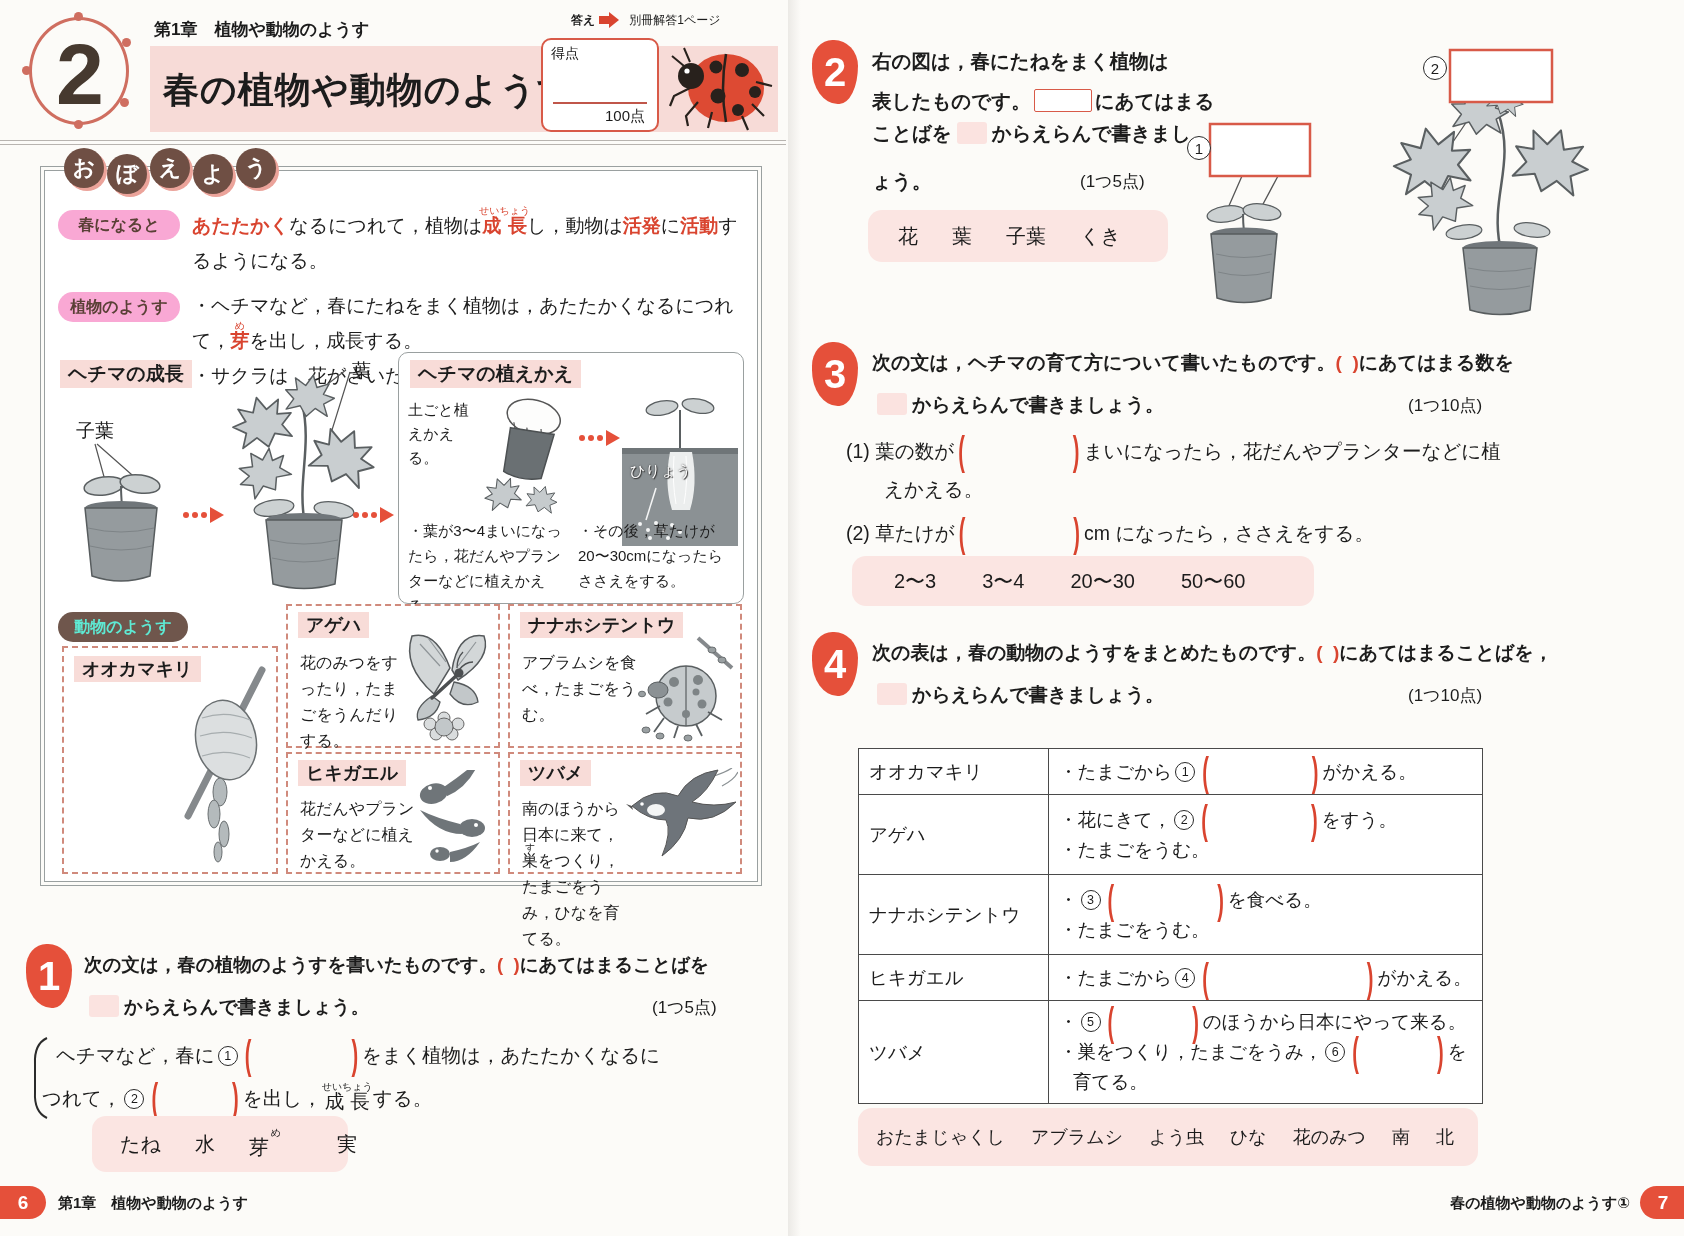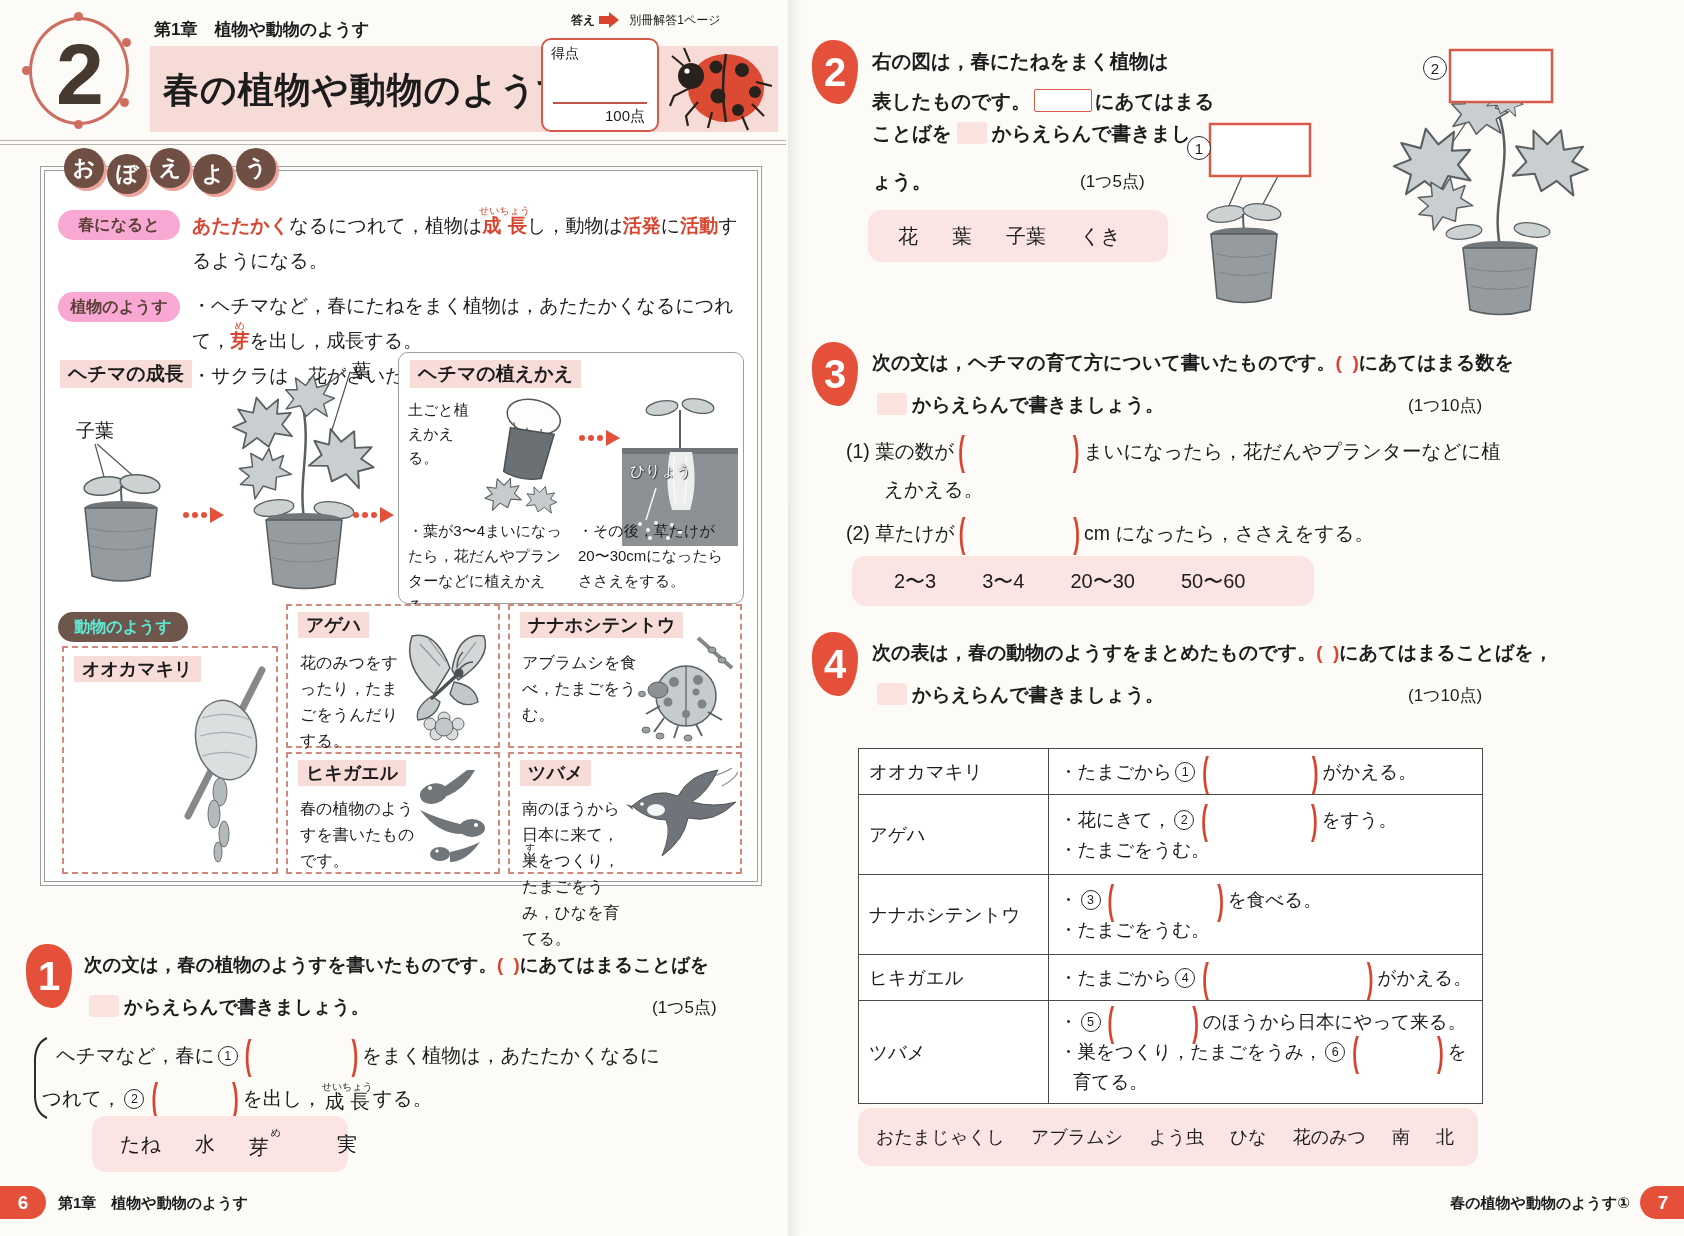--- a/index.html
+++ b/index.html
@@ -314,21 +314,21 @@
         <ellipse cx="16" cy="96" rx="4" ry="3"></ellipse>
           <ellipse cx="30" cy="102" rx="4" ry="3"></ellipse>
         <ellipse cx="58" cy="104" rx="4" ry="3"></ellipse>
           <ellipse cx="12" cy="60" rx="3.5" ry="2.8"></ellipse>
       </g>
     </svg>
   </div>
 
   <div class="dashcard" style="left:286px;top:752px;width:214px;height:122px">
     <span class="plabel sm" style="position:absolute;left:10px;top:6px">ヒキガエル</span>
-    <div class="adesc" style="position:absolute;left:12px;top:42px;width:120px">春の植物のようすを書いたものです。</div>
+    <div class="adesc" style="position:absolute;left:12px;top:42px;width:120px">花だんやプランターなどに植えかえる。</div>
     <svg style="position:absolute;left:122px;top:16px" width="90" height="98" viewBox="0 0 90 98">
       <g fill="#6f7579">
         <g transform="rotate(-15 30 24)">
             <ellipse cx="24" cy="22" rx="14" ry="10"></ellipse>
             <path d="M36 18 Q60 10 78 0 Q62 24 36 28 Z"></path>
           </g>
         <ellipse cx="62" cy="58" rx="13" ry="9"></ellipse>
           <path d="M50 54 Q26 48 10 40 Q28 64 52 64 Z"></path>
         <ellipse cx="30" cy="84" rx="10" ry="7"></ellipse>
           <path d="M40 82 Q58 78 70 72 Q56 92 40 92 Z"></path>

